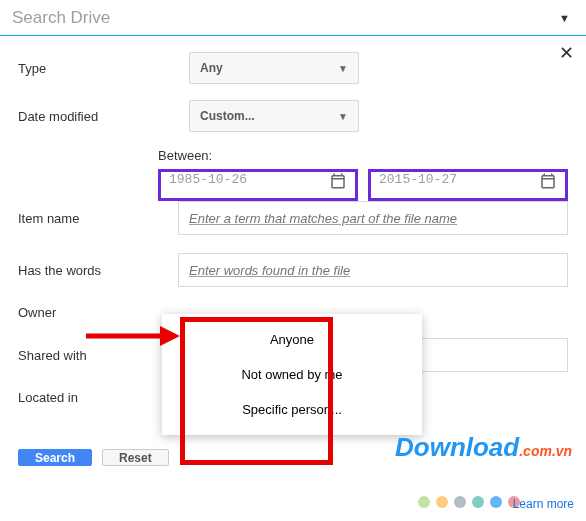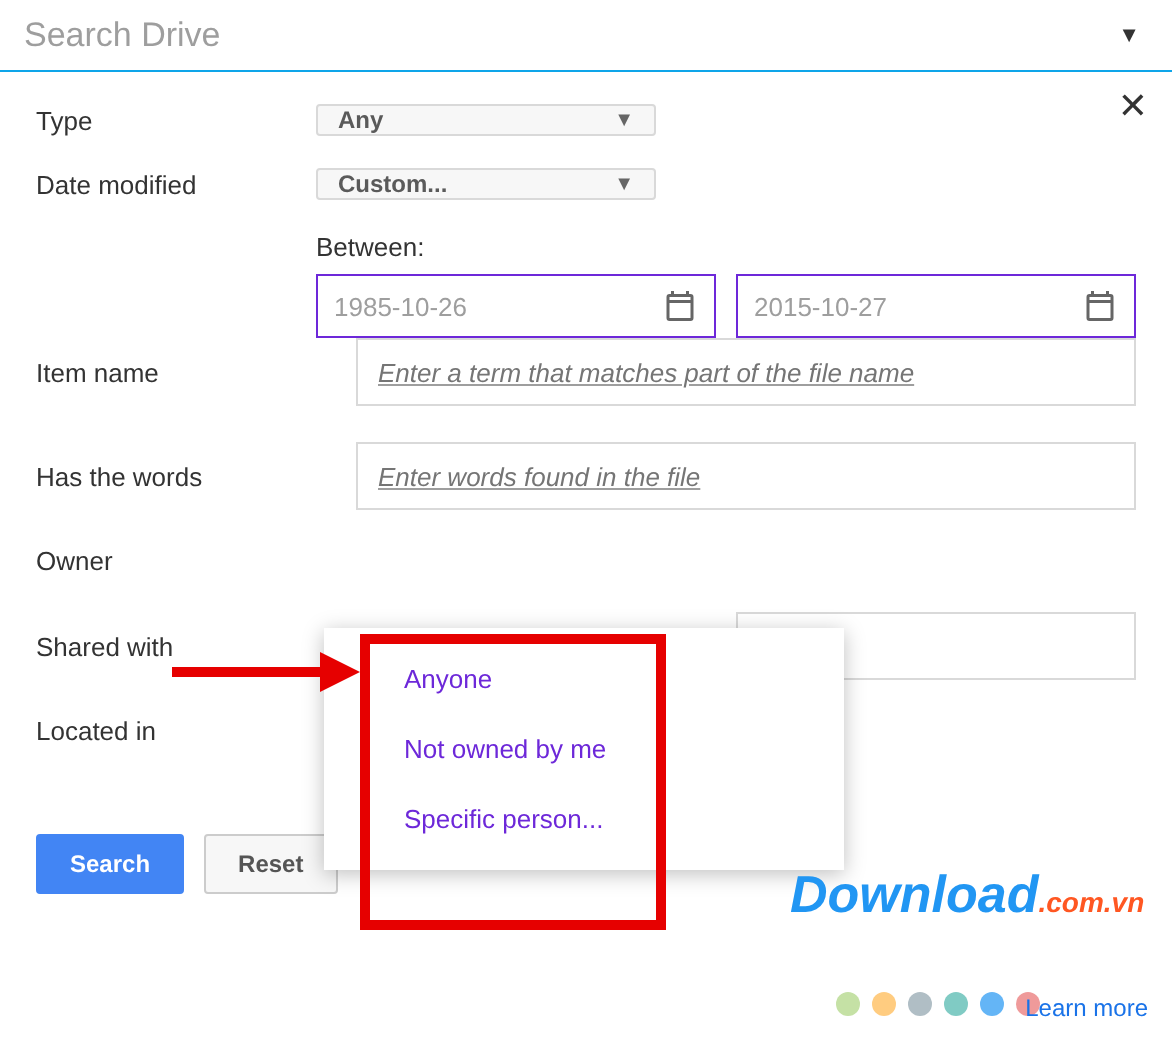--- a/index.html
+++ b/index.html
@@ -4,38 +4,38 @@
 <style>
 * { box-sizing: border-box; margin: 0; padding: 0; }
 body { font-family: Arial, Helvetica, sans-serif; font-size: 13px; color: #333; width: 586px; height: 521px; overflow: hidden; position: relative; background: #fff; }
 .search-bar { display: flex; align-items: center; border-bottom: 1px solid #0ea5e9; height: 36px; padding: 0 12px; }
 .search-placeholder { color: #9e9e9e; font-size: 17px; flex: 1; }
 .search-expand { color: #333; font-size: 11px; padding: 0 4px; }
 .panel { position: relative; padding: 16px 18px 8px 18px; }
 .close-x { position: absolute; right: 12px; top: 6px; font-size: 18px; color: #333; cursor: pointer; }
 .row { display: flex; align-items: center; margin-bottom: 16px; }
 .row .label { width: 140px; color: #333; font-size: 13px; }
-.dropdown { height: 16px; border: 1px solid #d9d9d9; background: #f7f7f7; display: flex; align-items: center; justify-content: space-between; padding: 0 10px; border-radius: 2px; cursor: pointer; min-width: 170px; }
+.dropdown { height: 32px; border: 1px solid #d9d9d9; background: #f7f7f7; display: flex; align-items: center; justify-content: space-between; padding: 0 10px; border-radius: 2px; cursor: pointer; min-width: 170px; margin-left: 31px; }
 .dropdown .dd-label { font-weight: bold; color: #5a5a5a; font-size: 12px; }
 .dropdown .caret { font-size: 10px; color: #666; }
 .between-block { margin-left: 140px; }
 .between-label { margin-bottom: 6px; color: #333; font-size: 13px; }
 .date-inputs { display: flex; gap: 10px; }
-.date-box { display: flex; align-items: center; border: 1px solid #6d28d9; height: 32px; padding: 0 8px; flex: 1; }
+.date-box { display: flex; align-items: flex-start; border: 3px solid #6d28d9; height: 32px; padding: 0 8px; flex: 1; font-family: Liberation Mono, monospace; }
 .date-box span { flex: 1; color: #9e9e9e; font-size: 13px; }
 .date-box svg { width: 18px; height: 18px; fill: #666; }
 .text-input { flex: 1; height: 34px; border: 1px solid #d9d9d9; padding: 0 10px; font-size: 13px; font-style: italic; color: #9e9e9e; background: #fff; text-decoration: underline; }
 .row-wide { margin-bottom: 18px; gap: 20px; }
 .owner-dropdown-menu { position: absolute; left: 162px; top: 314px; width: 260px; background: #fff; box-shadow: 0 2px 10px rgba(0,0,0,0.25); z-index: 5; padding: 8px 0; }
-.owner-dropdown-menu .item { padding: 10px 40px; font-size: 13px; color: #6d28d9; cursor: pointer; }
+.owner-dropdown-menu .item { padding: 10px 40px; font-size: 13px; color: #000000; cursor: pointer; text-align: center; }
 .red-highlight { position: absolute; left: 180px; top: 317px; width: 153px; height: 148px; border: 5px solid #e60000; z-index: 6; pointer-events: none; }
 .red-arrow { position: absolute; left: 86px; top: 326px; z-index: 7; pointer-events: none; }
 .shared-input-covered { flex: 0.3; margin-left: auto; }
 .buttons-row { display: flex; gap: 10px; padding: 0 18px; margin-top: 28px; }
-.btn { height: 30px; padding: 0 16px; border: 1px solid #ccc; border-radius: 2px; font-size: 12px; font-weight: bold; cursor: pointer; background: #f7f7f7; color: #555; }
+.btn { height: 17px; padding: 0 16px; border: 1px solid #ccc; border-radius: 2px; font-size: 12px; font-weight: bold; cursor: pointer; background: #f7f7f7; color: #555; }
 .btn-primary { background: #4285f4; border-color: #4285f4; color: #fff; }
 .watermark { position: absolute; left: 395px; top: 432px; z-index: 20; pointer-events: none; font-weight: bold; }
 .dots { position: absolute; left: 418px; top: 496px; display: flex; gap: 6px; z-index: 2; }
 .dots span { width: 12px; height: 12px; border-radius: 50%; display: inline-block; }
 .d1{background:#c5e1a5}.d2{background:#ffcc80}.d3{background:#b0bec5}.d4{background:#80cbc4}.d5{background:#64b5f6}.d6{background:#ef9a9a}
 .learn-more { position: absolute; right: 12px; bottom: 10px; color: #1a73e8; font-size: 12px; cursor: pointer; z-index: 3; }
 </style>
 </head>
 <body>
 

